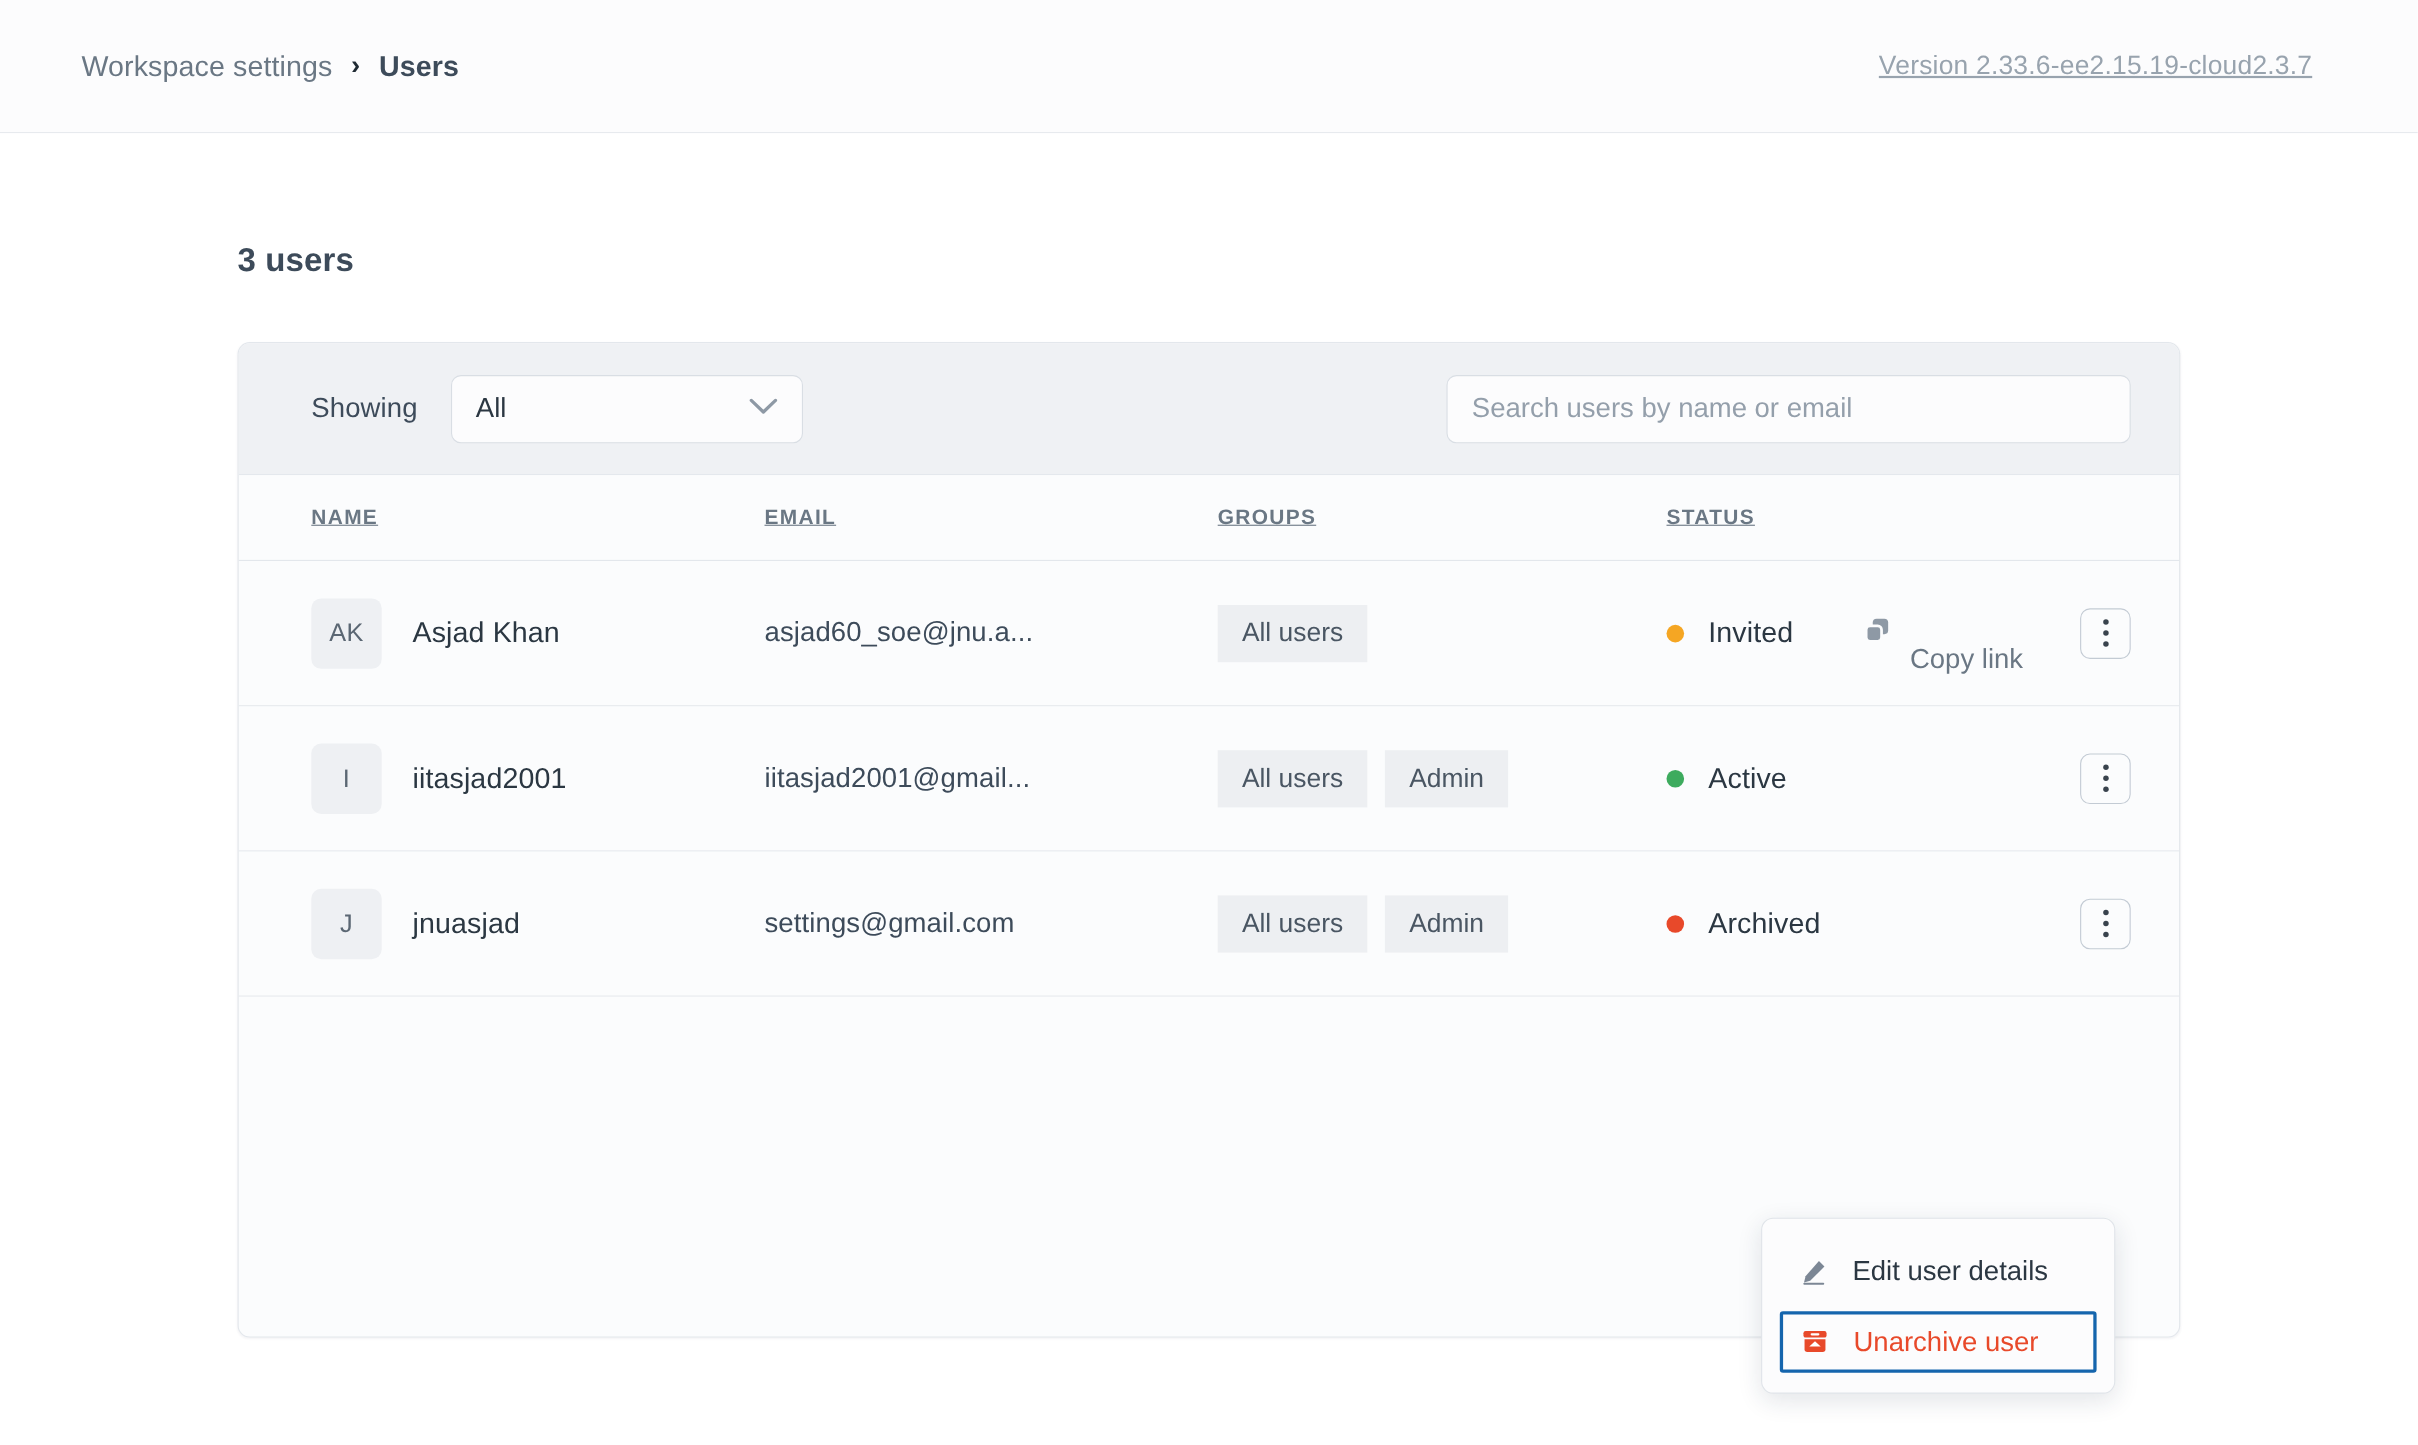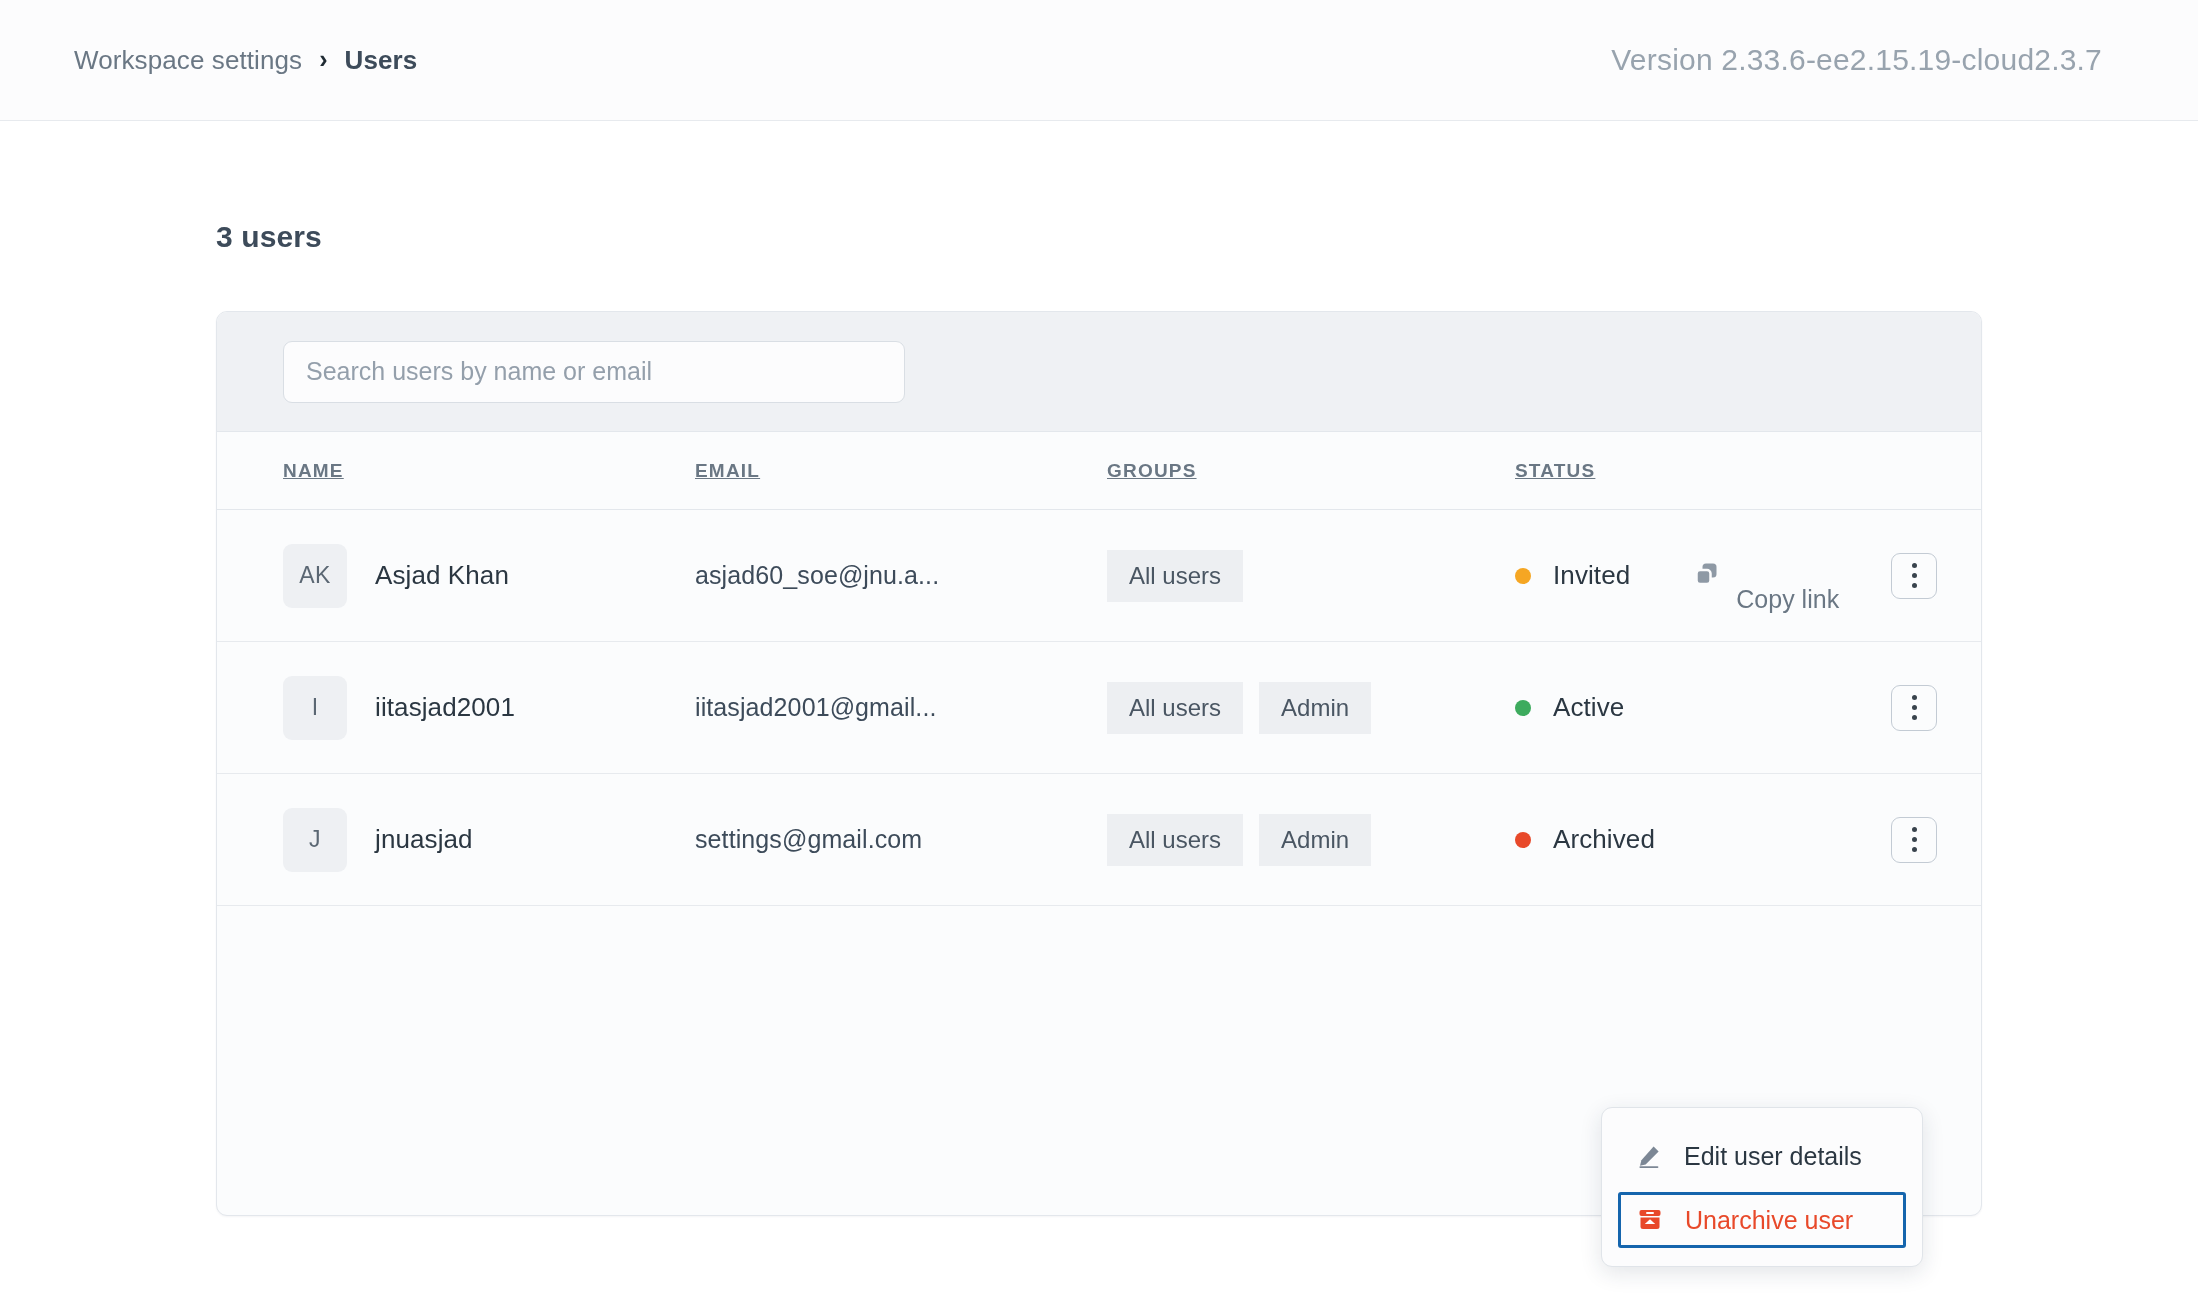--- a/index.html
+++ b/index.html
@@ -44,23 +44,24 @@
     font-size: 26px;
     font-weight: 700;
     color: #3d4b5a;
     letter-spacing: .1px;
   }
   .version {
     position: absolute;
     right: 96px;
     top: 50%;
     transform: translateY(-50%);
-    font-size: 30px;
+    font-size: 24px;
     color: #98a3ae;
     letter-spacing: .2px;
+    text-decoration: underline;
   }
 
   
   .page {
     padding: 0 216px;
   }
 
   .page-head {
     display: flex;
     align-items: center;
@@ -333,20 +334,31 @@
 <div class="page">
 
   <div class="page-head">
     <div class="users-count">3 users</div>
 
   </div>
 
   <div class="card">
 
     <div class="filterbar">
+      <div class="filter-left">
+        <span class="filter-label">Showing</span>
+        <div class="select">
+          <span class="select-value">All</span>
+          <span class="chev">
+            <svg width="26" height="16" viewBox="0 0 26 16" fill="none" xmlns="http://www.w3.org/2000/svg">
+              <path d="M2 2.5 L13 13 L24 2.5" stroke="#8e99a5" stroke-width="3" stroke-linecap="round" stroke-linejoin="round"></path>
+            </svg>
+          </span>
+        </div>
+      </div>
       <input class="search" type="text" placeholder="Search users by name or email" style="">
     </div>
 
     <div class="table">
 
       <div class="thead">
         <div class="th col-name">NAME</div>
         <div class="th col-email">EMAIL</div>
         <div class="th col-groups">GROUPS</div>
         <div class="th col-status">STATUS</div>

